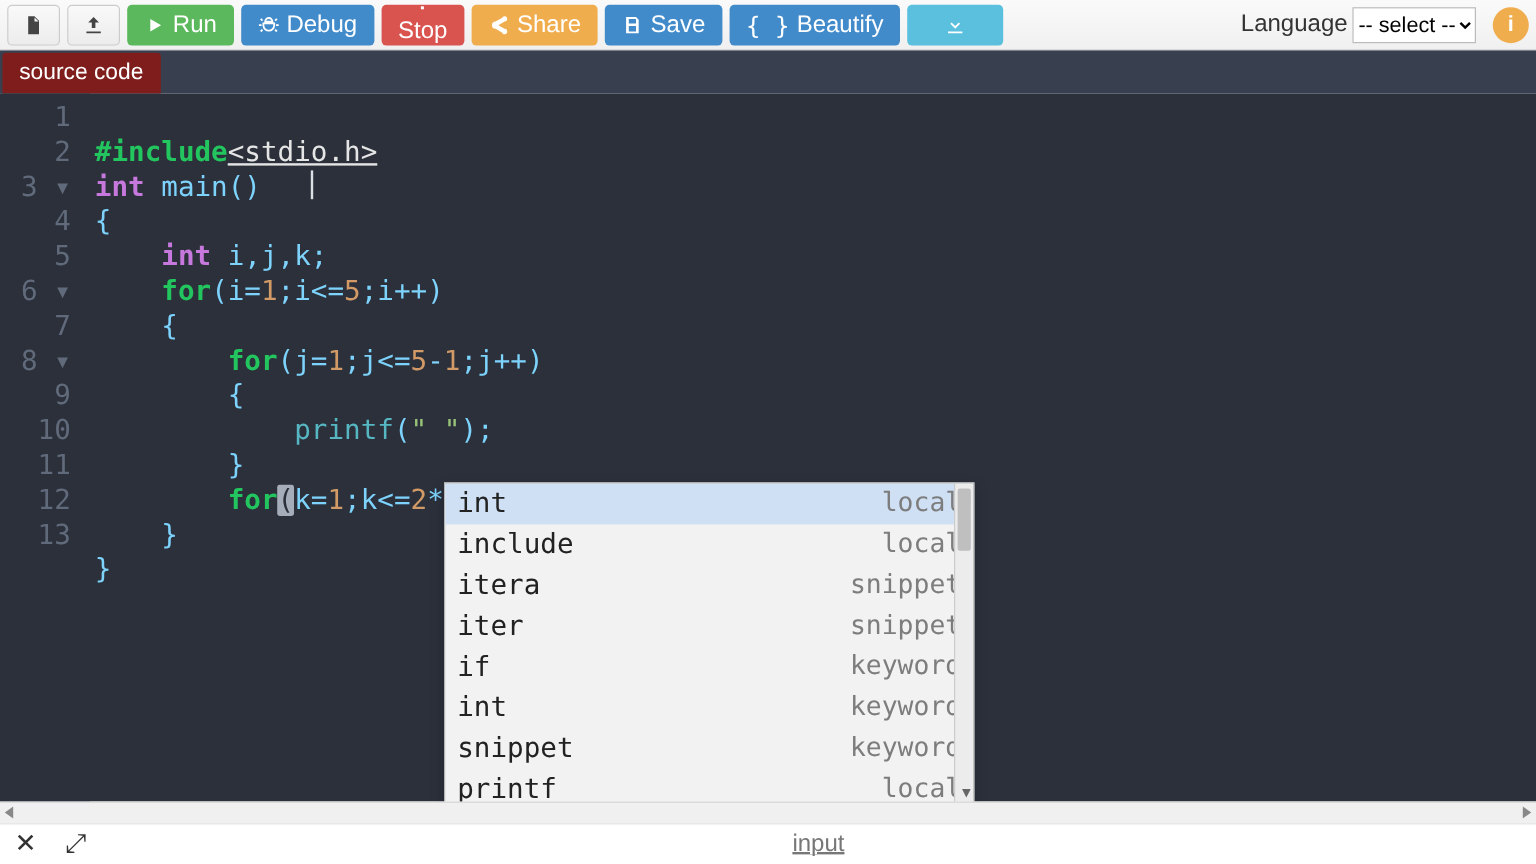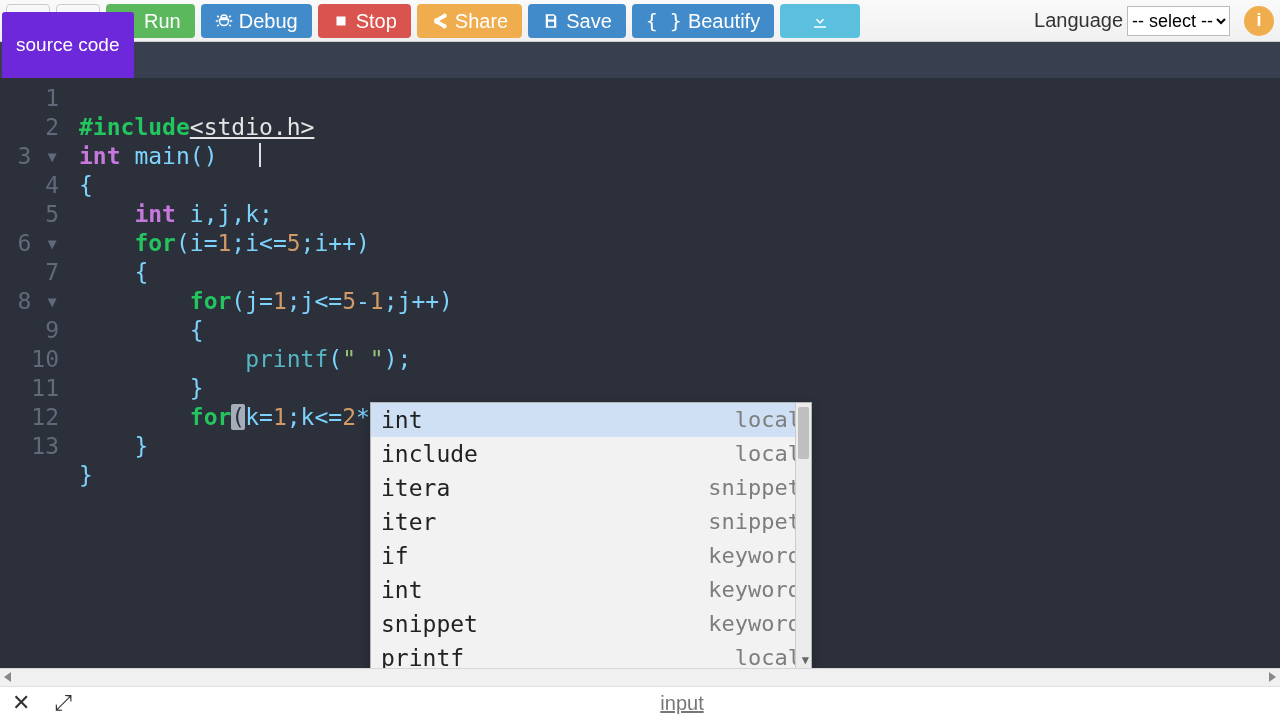--- a/index.html
+++ b/index.html
@@ -34,21 +34,21 @@
     border: none;
     height: 34px;
   }
   .tb-icononly {
     width: 44px;
     padding: 0;
   }
   .gray { background: linear-gradient(#f9f9f9,#ececec); color: #444; border:1px solid #ccc; }
   .green { background: #5cb85c; }
   .blue  { background: #428bca; }
-  .red   { background: #d9534f; }
+  .red   { background: #d9534f; flex-direction: column; }
   .orange{ background: #f0ad4e; }
   .cyan  { background: #5bc0de; }
   .spacer { flex: 1; }
   .lang-select {
     display: flex; align-items: center; gap: 4px; color:#333; font-size: 20px;
   }
   .lang-select select {
     font-size: 18px; height: 30px; border:1px solid #bbb; background:#fff;text-align:center;
   }
   .info-badge {
@@ -57,24 +57,24 @@
     font-weight:bold; font-size:18px; margin-left:8px; cursor:pointer;
     align-self:center;
   }
   .tab-bar {
     background: #384050;
     height: 36px;
     display:flex;
     align-items:flex-end;
   }
   .tab {
-    background:#6d28d9;
+    background:#7f1d1d;
     color:#fff;
     font-size: 19px;
-    padding: 22px 14px;
+    padding: 6px 14px;
     border-radius: 3px 3px 0 0;
     margin-left: 2px;
     cursor:pointer;
     margin-top:10px;
   }
   .editor {
     display:flex;
     height: 590px;
     background:#2b303b;
     color:#c5c8c6;

